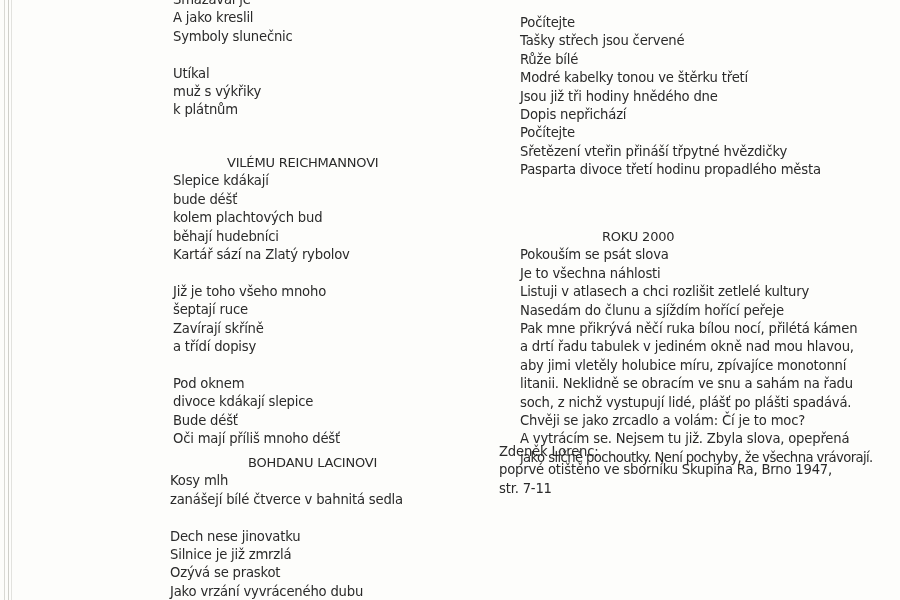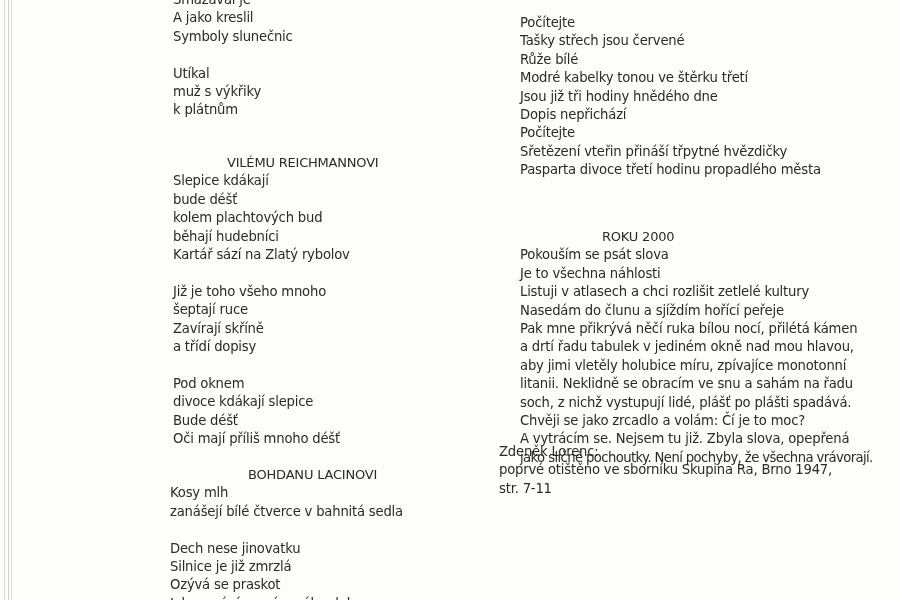--- a/index.html
+++ b/index.html
@@ -68,21 +68,21 @@
   <div class="gap"></div>
   <div>
     <span class="line">Pod oknem</span>
     <span class="line">divoce kdákají slepice</span>
     <span class="line">Bude déšť</span>
     <span class="line">Oči mají příliš mnoho déšť</span>
   </div>
 </div>
 
 <div class="col" style="left:170px; top:454px;">
-  <span class="title" style="padding-left:78px;margin-top:12px;">BOHDANU LACINOVI</span>
+  <span class="title" style="padding-left:78px;">BOHDANU LACINOVI</span>
   <div>
     <span class="line">Kosy mlh</span>
     <span class="line">zanášejí bílé čtverce v bahnitá sedla</span>
   </div>
   <div class="gap"></div>
   <div>
     <span class="line">Dech nese jinovatku</span>
     <span class="line">Silnice je již zmrzlá</span>
     <span class="line">Ozývá se praskot</span>
     <span class="line">Jako vrzání vyvráceného dubu</span>

